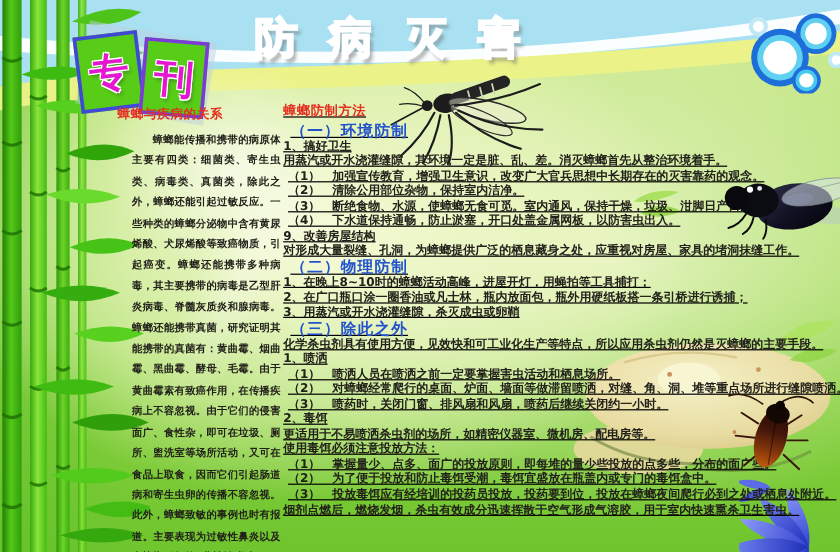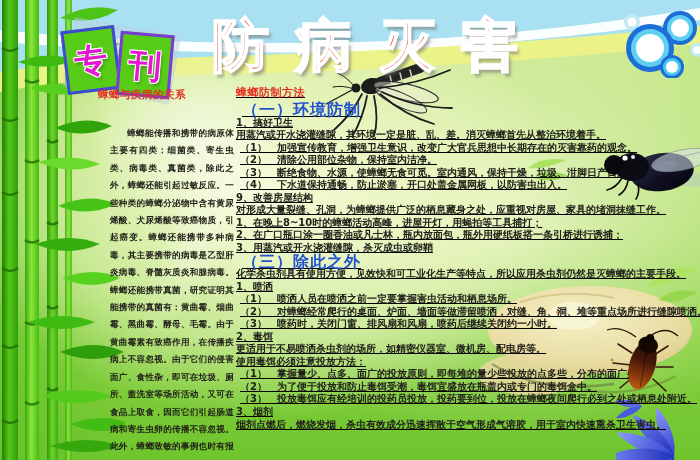--- a/index.html
+++ b/index.html
@@ -20,35 +20,35 @@
   .badge .sheet{position:absolute;left:8px;top:6px;width:108px;height:70px;background:rgba(188,208,224,.5);transform:rotate(10deg);}
   .badge .bx{position:absolute;width:48px;height:58px;background:#57cd18;display:flex;align-items:center;justify-content:center;}
   .badge .bx1{left:4px;top:8px;border:3px solid #3f49d6;transform:rotate(-7deg);}
   .badge .bx2{left:58px;top:13px;border:3px solid #7a3bd8;transform:rotate(5deg);}
   .badge .ch{
     font-size:33px;font-weight:bold;color:#e416d0;line-height:1;
     text-shadow:-1px -1px 0 #fff,1px -1px 0 #fff,-1px 1px 0 #fff,1px 1px 0 #fff,2px 3px 3px rgba(40,40,40,.35);
   }
   .main-title{
     left:212px;top:8px;z-index:5;
-    font-size:57px;font-weight:bold;color:#e8301e;letter-spacing:26px;white-space:nowrap;
+    font-size:36px;font-weight:bold;color:#e8301e;letter-spacing:26px;white-space:nowrap;
     -webkit-text-stroke:2px #ffffff;
     text-shadow:3px 4px 3px rgba(110,110,110,.55);
   }
   
   .left-col{left:88px;top:88px;width:146px;z-index:6;}
-  .left-col .lc-title{color:#e43020;font-size:10.5px;font-weight:bold;padding-left:10px;margin-bottom:23px;letter-spacing:.5px;}
+  .left-col .lc-title{color:#e43020;font-size:10.5px;font-weight:bold;padding-left:10px;margin-bottom:7px;letter-spacing:.5px;}
   .left-col .lc-body{
     font-size:8.6px;line-height:17.4px;font-weight:bold;color:#22211a;
     text-align:justify;text-indent:2em;letter-spacing:.2px;margin-left:22px;
   }
   .right-col{left:236px;top:86px;width:460px;z-index:6;text-decoration:underline;}
   .rl{font-size:10px;line-height:12.55px;font-weight:bold;color:#22211a;white-space:nowrap;}
   .rl.red{color:#e43020;font-size:11px;line-height:14px;margin-bottom:3px;letter-spacing:.5px;}
-  .rl.head{color:#2353cc;font-size:16px;line-height:13.5px;padding-left:6px;letter-spacing:1px;}
+  .rl.head{color:#2353cc;font-size:13px;line-height:13.5px;padding-left:6px;letter-spacing:1px;}
   svg{display:block;}
 </style>
 </head>
 <body>
 
 <div class="page">
 
   <svg class="abs sky" width="700" height="120" viewBox="0 0 700 120">
     <path d="M0,0 H700 V26 C580,38 470,46 340,52 C210,58 90,58 0,72 Z" fill="#a9e1f2"></path>
     <path d="M0,30 C140,44 320,48 470,36 C580,27 650,16 700,8 L700,20 C640,28 560,38 460,46 C320,57 140,53 0,42 Z" fill="#ffffff" opacity=".95"></path>
@@ -278,32 +278,32 @@
       <div class="rl red">蟑螂防制方法</div>
       <div class="rl head">（一）环境防制</div>
       <div class="rl body">1、搞好卫生</div>
       <div class="rl body">用蒸汽或开水浇灌缝隙，其环境一定是脏、乱、差。消灭蟑螂首先从整治环境着手。</div>
       <div class="rl body" style="padding-left: 4px;">（1）　加强宣传教育，增强卫生意识，改变广大官兵思想中长期存在的灭害靠药的观念。</div>
       <div class="rl body" style="padding-left: 4px;">（2）　清除公用部位杂物，保持室内洁净。</div>
       <div class="rl body" style="padding-left: 4px;">（3）　断绝食物、水源，使蟑螂无食可觅。室内通风，保持干燥，垃圾、泔脚日产日清</div>
       <div class="rl body" style="padding-left: 4px;">（4）　下水道保持通畅，防止淤塞，开口处盖金属网板，以防害虫出入。</div>
       <div class="rl body">9、改善房屋结构</div>
       <div class="rl body">对形成大量裂缝、孔洞，为蟑螂提供广泛的栖息藏身之处，应重视对房屋、家具的堵洞抹缝工作。</div>
+      <div class="rl head">（二）物理防制</div>
       <div class="rl body">1、在晚上8~10时的蟑螂活动高峰，进屋开灯，用蝇拍等工具捕打；</div>
       <div class="rl body">2、在广口瓶口涂一圈香油或凡士林，瓶内放面包，瓶外用硬纸板搭一条引桥进行诱捕；</div>
       <div class="rl body">3、用蒸汽或开水浇灌缝隙，杀灭成虫或卵鞘</div>
       <div class="rl head">（三）除此之外</div>
       <div class="rl body">化学杀虫剂具有使用方便，见效快和可工业化生产等特点，所以应用杀虫剂仍然是灭蟑螂的主要手段。</div>
       <div class="rl body">1、喷洒</div>
       <div class="rl body" style="padding-left: 4px;">（1）　喷洒人员在喷洒之前一定要掌握害虫活动和栖息场所。</div>
       <div class="rl body" style="padding-left: 4px;">（2）　对蟑螂经常爬行的桌面、炉面、墙面等做滞留喷洒，对缝、角、洞、堆等重点场所进行缝隙喷洒。</div>
       <div class="rl body" style="padding-left: 4px;">（3）　喷药时，关闭门窗、排风扇和风扇，喷药后继续关闭约一小时。</div>
       <div class="rl body">2、毒饵</div>
       <div class="rl body">更适用于不易喷洒杀虫剂的场所，如精密仪器室、微机房、配电房等。</div>
       <div class="rl body">使用毒饵必须注意投放方法：</div>
       <div class="rl body" style="padding-left: 4px;">（1）　掌握量少、点多、面广的投放原则，即每堆的量少些投放的点多些，分布的面广些。</div>
       <div class="rl body" style="padding-left: 4px;">（2）　为了便于投放和防止毒饵受潮，毒饵宜盛放在瓶盖内或专门的毒饵盒中。</div>
       <div class="rl body" style="padding-left: 4px;">（3）　投放毒饵应有经培训的投药员投放，投药要到位，投放在蟑螂夜间爬行必到之处或栖息处附近。</div>
-      <div class="rl body">3、烟剂</div>
       <div class="rl body">烟剂点燃后，燃烧发烟，杀虫有效成分迅速挥散于空气形成气溶胶，用于室内快速熏杀卫生害虫。</div>
     </div>
 
 </div>
 
 </body></html>

